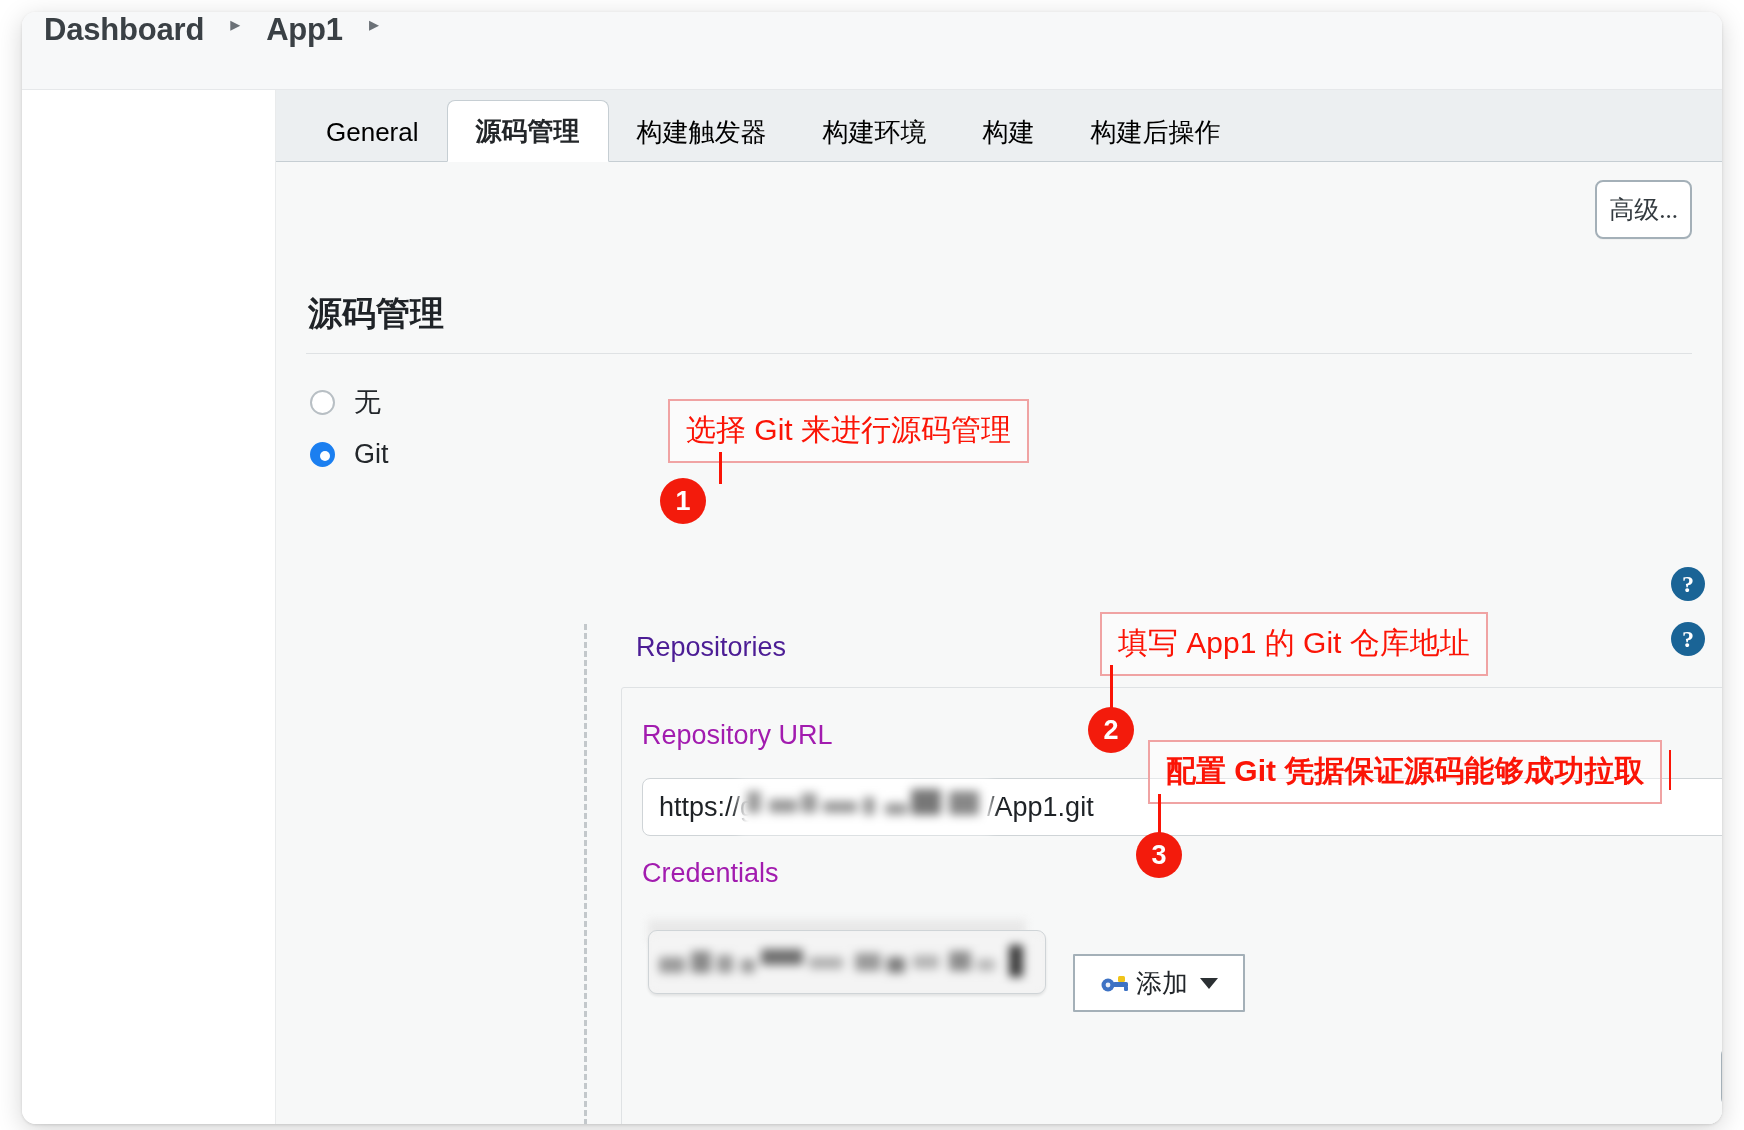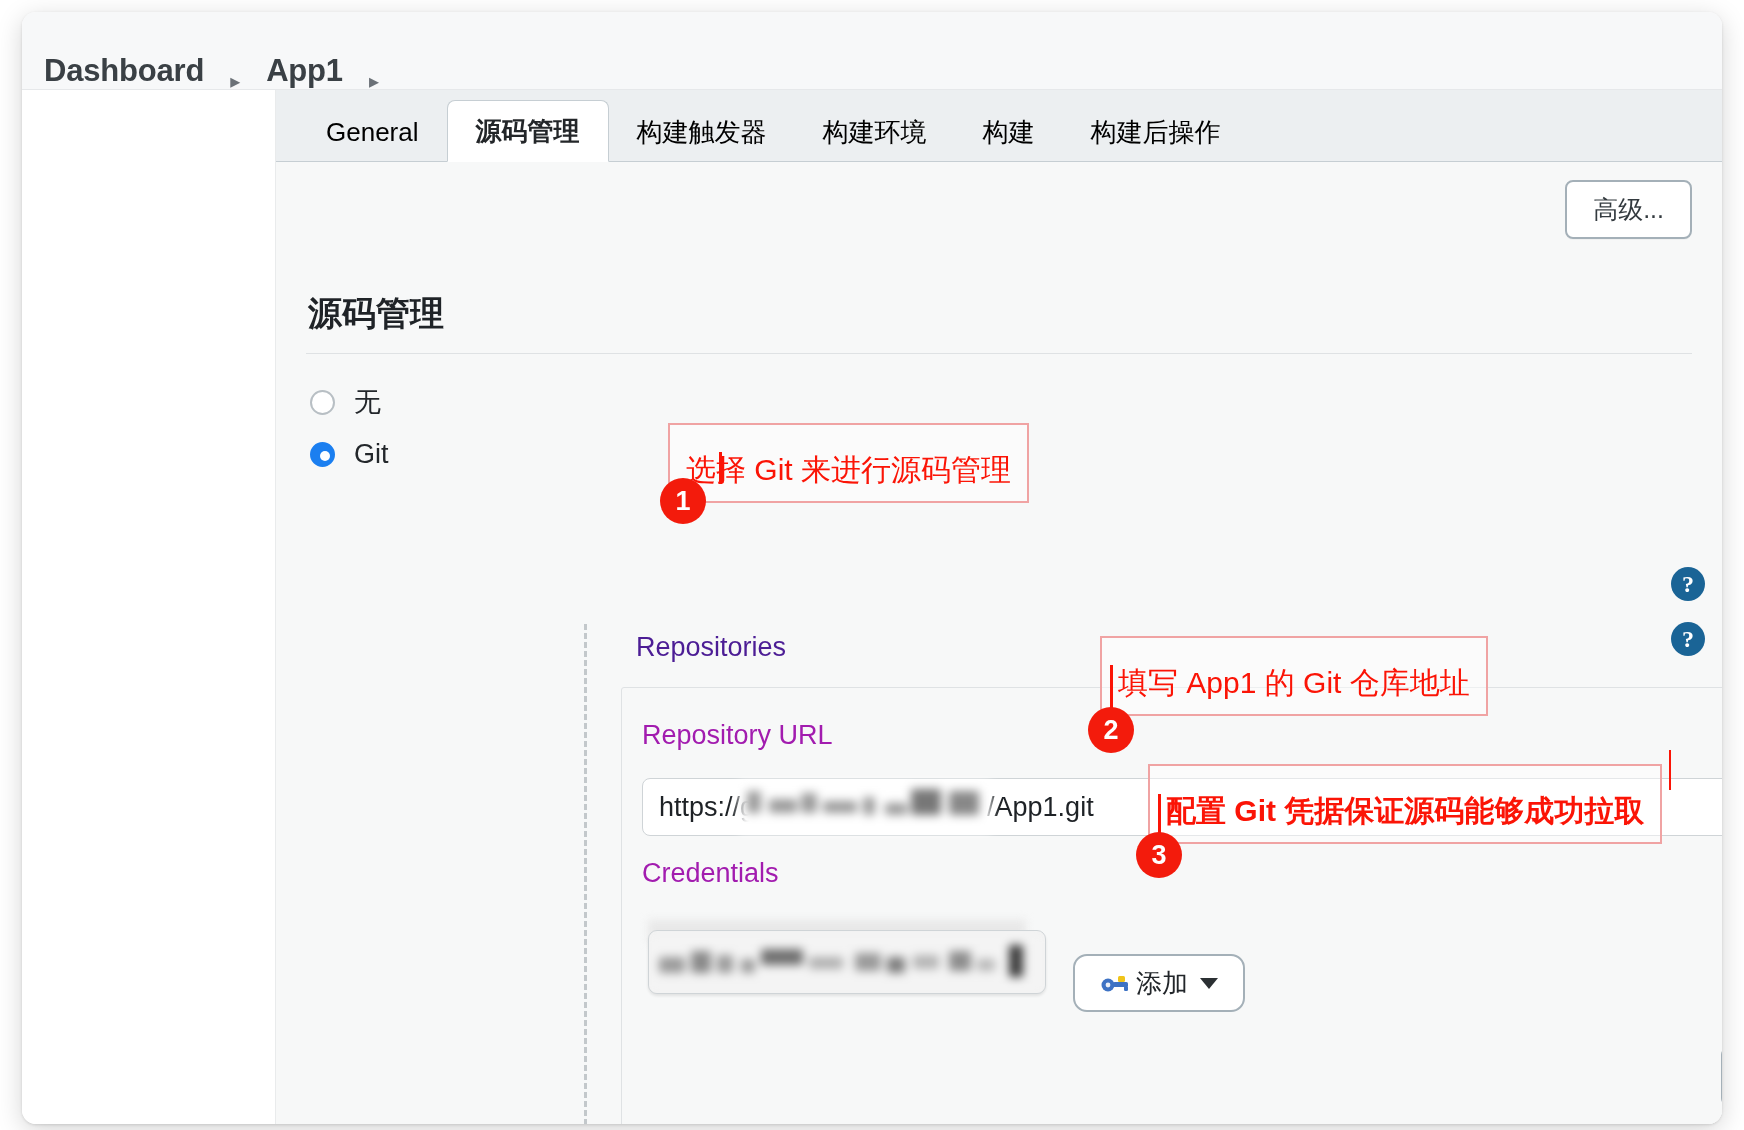--- a/index.html
+++ b/index.html
@@ -21,21 +21,21 @@
     box-shadow: 0 6px 26px rgba(0,0,0,0.17), 0 1px 3px rgba(0,0,0,0.12);
     overflow: hidden;
   }
 
   
   #breadcrumb-bar {
     height: 78px;
     background: #f7f8f9;
     border-bottom: 1px solid #e6e8ea;
     display: flex;
-    align-items: flex-end;
+    align-items: flex-start;
     padding-left: 22px;
   }
   .crumb-text {
     font-size: 31px;
     font-weight: bold;
     color: #3a4045;
     letter-spacing: -0.2px;
   }
   .crumb-sep {
     color: #6b7177;
@@ -98,23 +98,23 @@
     background: #f7f8f8;
     overflow: hidden;
   }
 
   .btn {
     background: #ffffff;
     border: 2px solid #a4b0b8;
     border-radius: 8px;
     font-size: 25px;
     color: #333a3f;
-    padding: 11px 26px;
+    padding: 11px 12px;
     cursor: pointer;
-    font-family: Liberation Sans, sans-serif;
+    font-family: Liberation Serif, serif;
     box-shadow: 0 1px 0 rgba(0,0,0,0.03);
   }
 
   #advanced-top-wrap {
     display: flex; justify-content: flex-end;
     padding: 18px 30px 0 0;
   }
 
   #scm-heading {
     font-size: 34px;
@@ -228,21 +228,21 @@
     filter: blur(4px);
   }
 
   
   #add-cred-btn {
     position: absolute;
     left: 797px; top: 792px;
     width: 172px; height: 58px;
     background: #ffffff;
     border: 2px solid #a4b0b8;
-    border-radius: 14px;
+    border-radius: 1px;
     display: flex; align-items: center;
     justify-content: center;
     gap: 6px;
     cursor: pointer;
   }
   #add-cred-label { font-size: 26px; color: #22262a; }
   .caret-down {
     width: 0; height: 0;
     border-left: 9px solid transparent;
     border-right: 9px solid transparent;
@@ -266,24 +266,23 @@
   }
 
   
   .anno-box {
     position: absolute;
     border: 2px solid #f0a3a3;
     background: rgba(255,255,255,0.45);
     color: #fb1406;
     font-size: 30px;
     line-height: 1;
-    padding: 30px 16px 16px 16px;
+    padding: 14px 16px 16px 16px;
     white-space: nowrap;
     font-family: "Liberation Sans", "DejaVu Sans", sans-serif;
-    margin-top: 24px;
   }
   .anno-badge {
     position: absolute;
     width: 46px; height: 46px;
     border-radius: 50%;
     background: #f31b0c;
     color: #ffffff;
     font-size: 27px;
     font-weight: bold;
     line-height: 46px;

